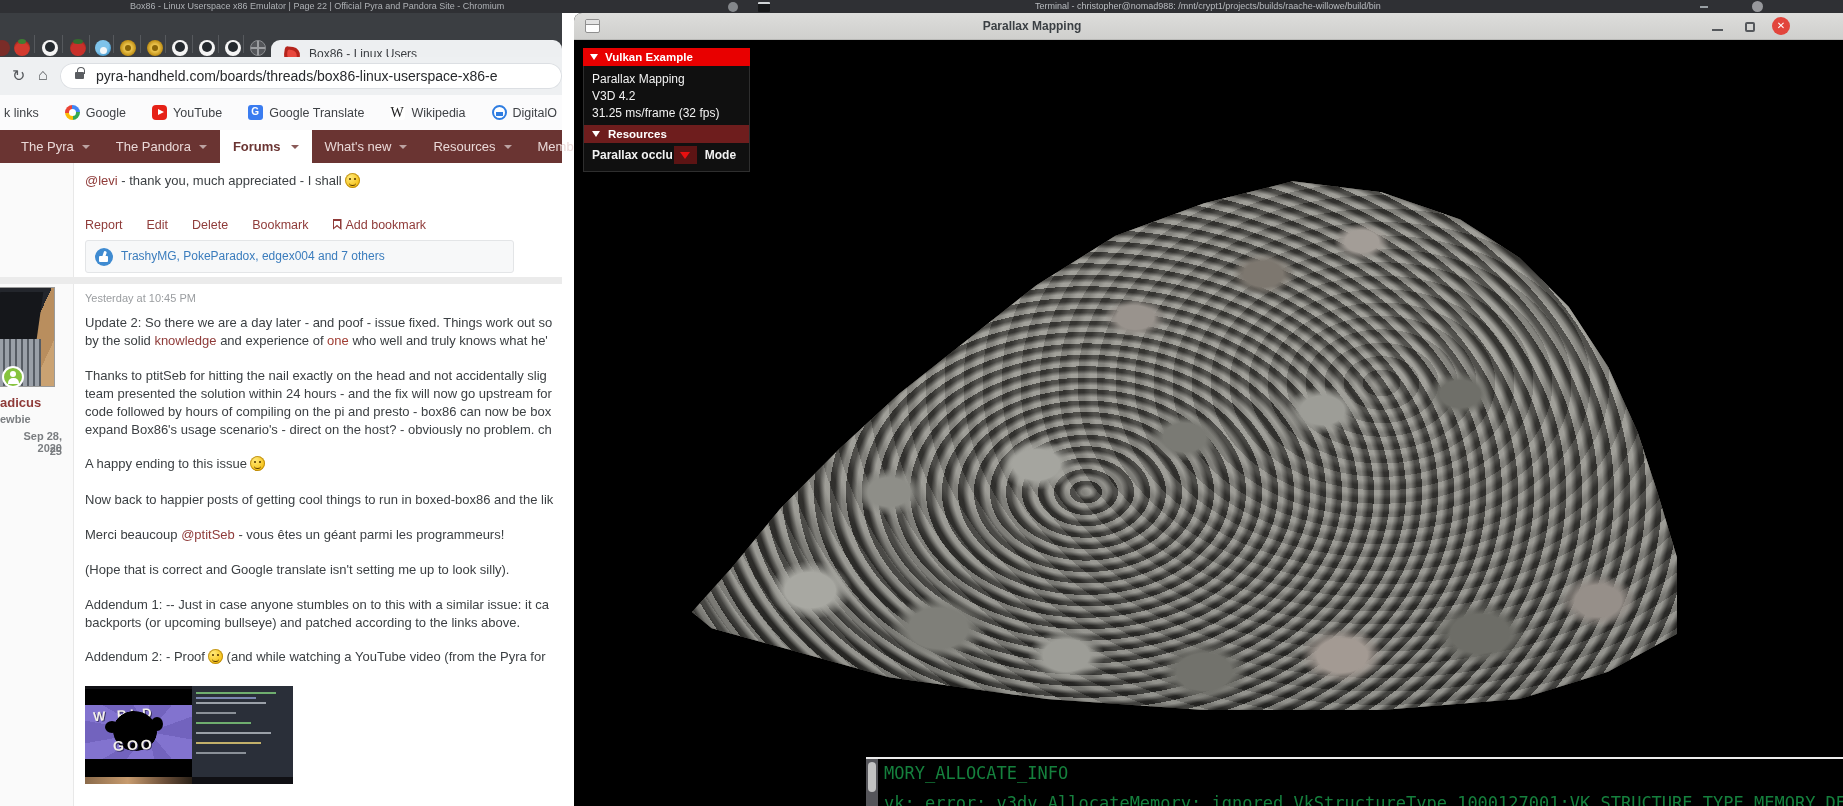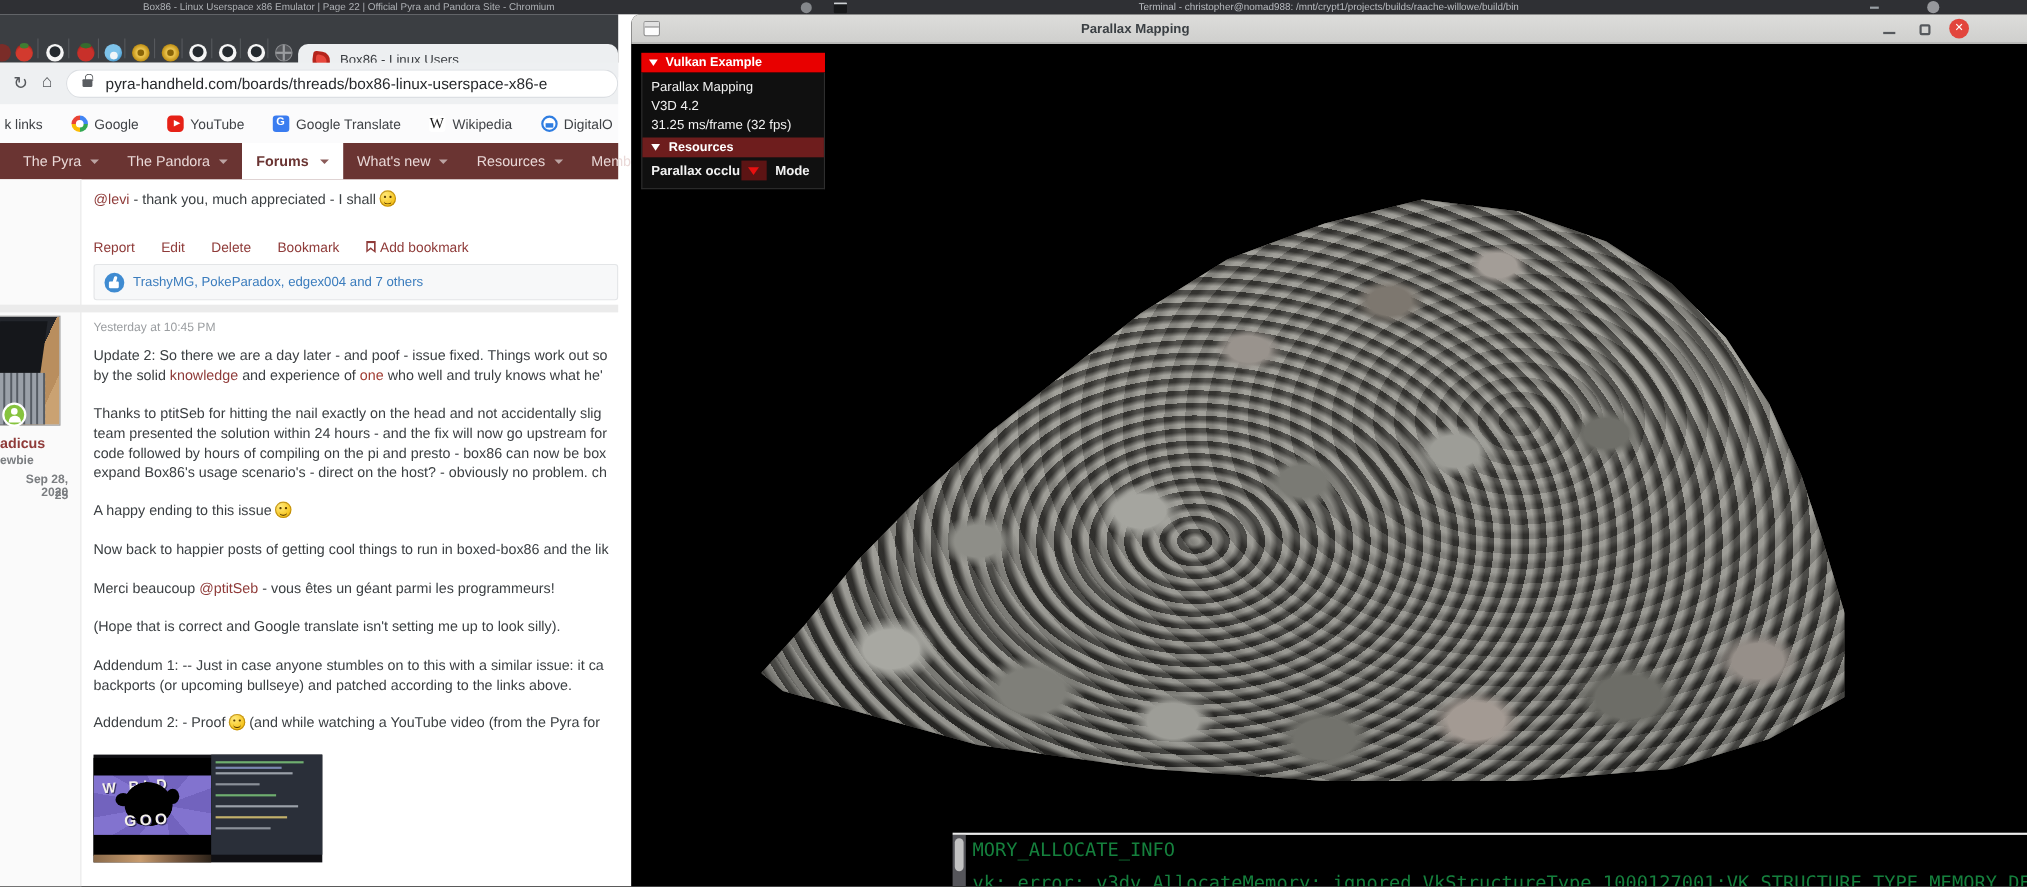--- a/index.html
+++ b/index.html
@@ -71,21 +71,21 @@
 
   
   .gutter { left:0; top:163px; width:74px; height:643px; background:#fafafa; border-right:1px solid #e8e8e8; }
   .ftext { font-size:13px; color:#3c4043; line-height:18px; white-space:nowrap; }
   .flink { color:#8f3b39; }
   .flink2 { color:#a03d33; }
   .actions { left:85px; top:218px; display:flex; gap:24px; font-size:12.5px; }
   .actions .flink { white-space:nowrap; }
   .bkm-ico { display:inline-block; position:relative; width:9px; height:11px; margin-right:4px; vertical-align:-1px; background:#8f3b39; clip-path:polygon(0 0,100% 0,100% 100%,50% 68%,0 100%); }
   .bkm-ico::before { content:""; position:absolute; left:1.5px; top:1.5px; width:6px; height:7px; background:#fff; clip-path:polygon(0 0,100% 0,100% 100%,50% 62%,0 100%); }
-  .likebar { left:85px; top:240px; width:477px; height:33px; background:#f7f8f9; border:1px solid #e3e5e7; border-radius:3px;text-decoration:underline; }
+  .likebar { left:85px; top:240px; width:429px; height:33px; background:#f7f8f9; border:1px solid #e3e5e7; border-radius:3px;text-decoration:underline; }
   .thumbic { position:absolute; left:9px; top:7px; width:18px; height:18px; border-radius:50%; background:#3f8bd1; }
   .thumbic::before { content:""; position:absolute; left:4px; top:8px; width:9px; height:6px; background:#fff; border-radius:1px; }
   .thumbic::after { content:""; position:absolute; left:8px; top:3px; width:3px; height:7px; background:#fff; border-radius:2px; transform:rotate(18deg); }
   .likes-text { position:absolute; left:35px; top:8px; font-size:12px; color:#3a7cbd; white-space:nowrap; }
   .postsep { left:0; top:277px; width:562px; height:7px; background:#ebebeb; }
 
   
   .avatar { left:-8px; top:287px; width:63px; height:100px; border:1px solid #9a9a9a;
     background:linear-gradient(115deg, #23262c 0 55%, #b98e5e 55% 80%, #caa272 80% 100%); overflow:hidden; }
   .avatar .kb { position:absolute; left:0; top:52%; width:78%; height:48%;

